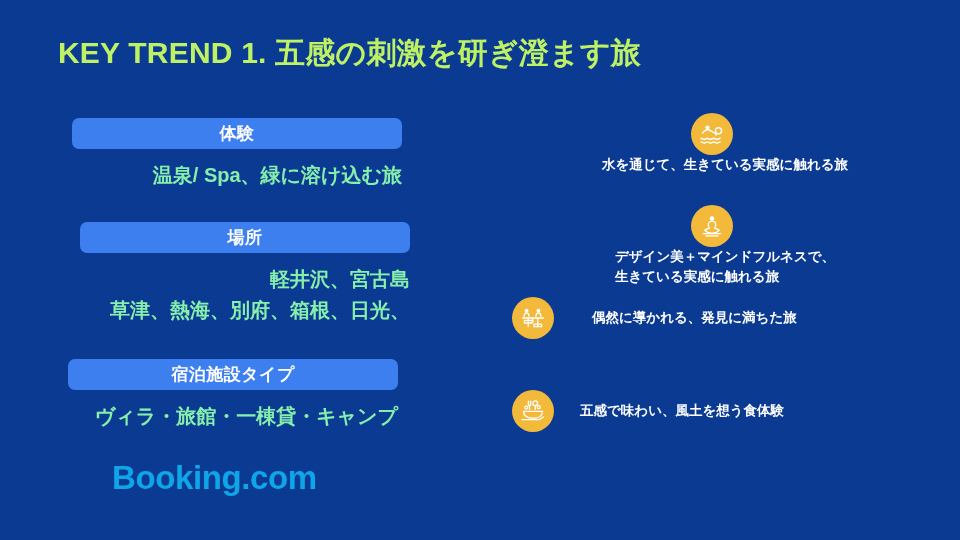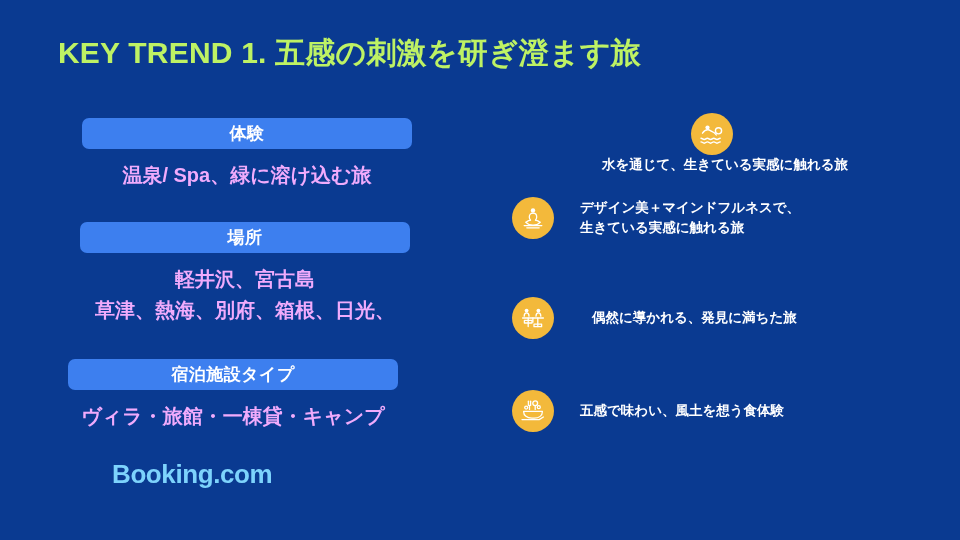--- a/index.html
+++ b/index.html
@@ -52,60 +52,60 @@
     box-sizing: border-box;
   }
   .pill-label {
     font-size: 17px;
     font-weight: bold;
     color: #FFFFFF;
     letter-spacing: 0.5px;
   }
   .group-value {
     width: 330px;
-    text-align: center;
+    text-align: right;
     font-size: 20px;
     font-weight: bold;
-    color: #f0abfc;
+    color: #86efac;
     line-height: 1.55;
     margin-top: 11px;
   }
   .group-value .line { display: block; }
 
-  .g1 { position: absolute; left: 14px; top: 0; }
+  .g1 { position: absolute; left: 4px; top: 0; }
   .g2 { position: absolute; left: 12px; top: 104px; }
   .g3 { position: absolute; left: 0; top: 241px; }
 
   
   .logo {
     position: absolute;
     left: 112px;
     top: 459px;
-    font-size: 26px;
-    font-weight: bold;
-    color: #7dd3fc;
+    font-size: 33px;
+    font-weight: bold;
+    color: #0ea5e9;
     letter-spacing: -0.4px;
     text-align: center;
   }
 
   
   .right-col {
     position: absolute;
     left: 512px;
     top: 113px;
     width: 400px;
   }
   .bullet {
     position: absolute;
     display: flex;
     align-items: center;
     width: 400px;
   }
   .b1 { top: 0px; flex-direction: column; }
-  .b2 { top: 84px; }
+  .b2 { top: 92px; flex-direction: column; }
   .b3 { top: 184px; gap: 12px; }
   .b4 { top: 277px; }
 
   .icon-circle {
     width: 42px;
     height: 42px;
     min-width: 42px;
     border-radius: 50%;
     background: #F3B93B;
     display: flex;

